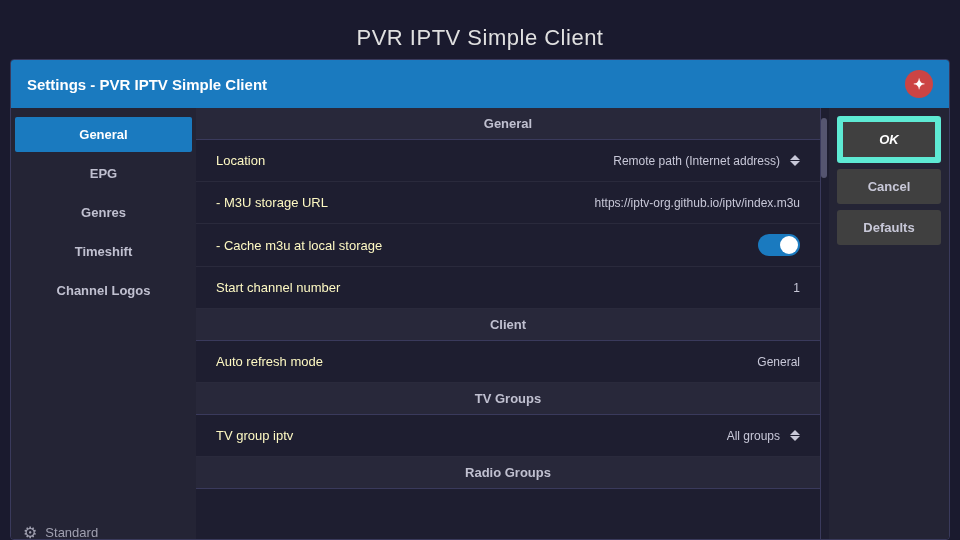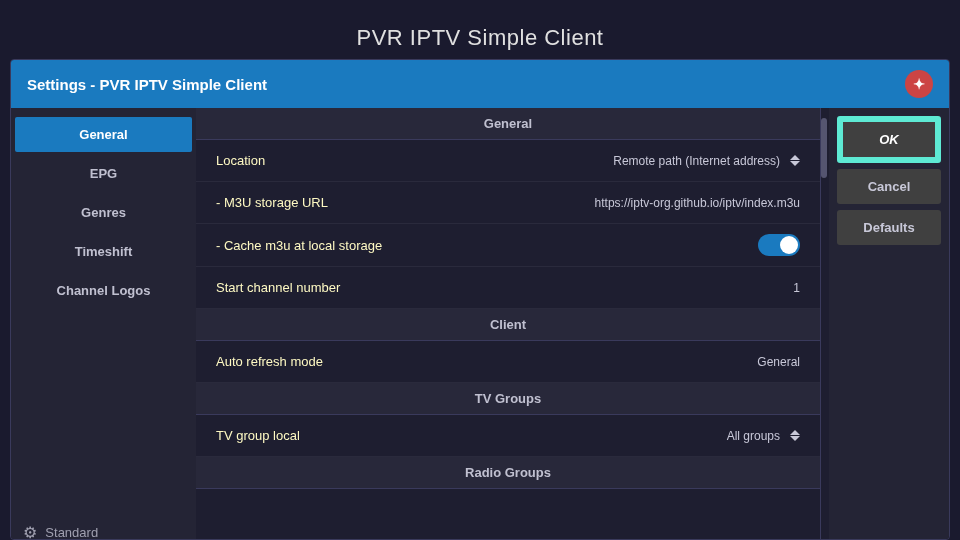--- a/index.html
+++ b/index.html
@@ -272,21 +272,21 @@
         <div class="setting-row">
           <span class="setting-label">Auto refresh mode</span>
           <span class="setting-value">
             <span>General</span>
           </span>
         </div>
 
         <div class="section-header">TV Groups</div>
 
         <div class="setting-row">
-          <span class="setting-label">TV group local</span>
+          <span class="setting-label">TV group iptv</span>
           <span class="setting-value">
             <span>All groups</span>
             <span class="chevron-updown">
               <span class="chevron-up"></span>
               <span class="chevron-down"></span>
             </span>
           </span>
         </div>
 
         <div class="section-header">Radio Groups</div>

